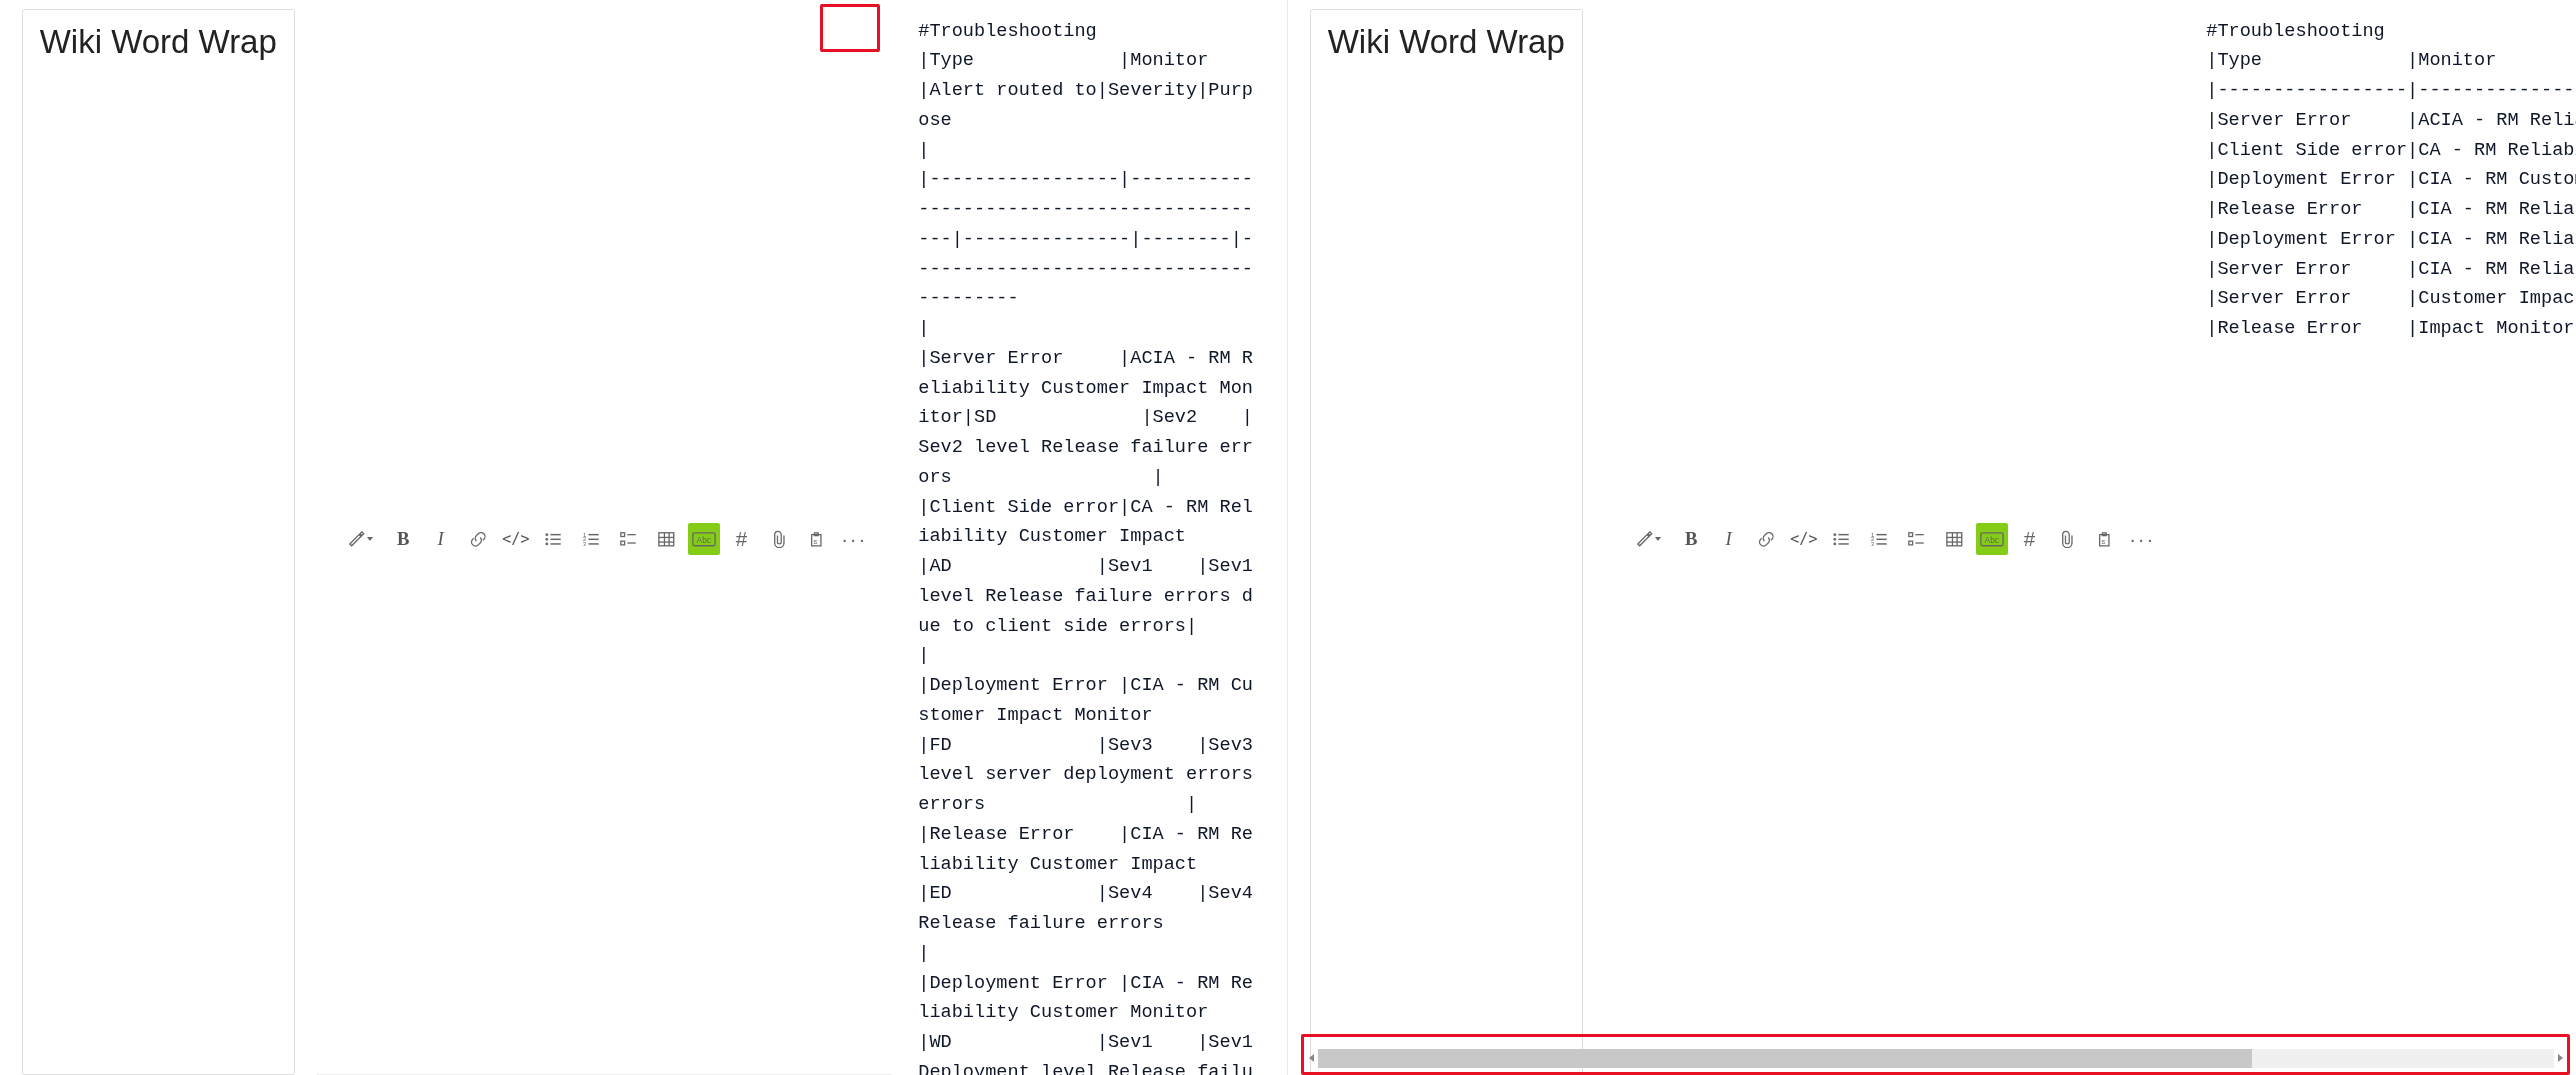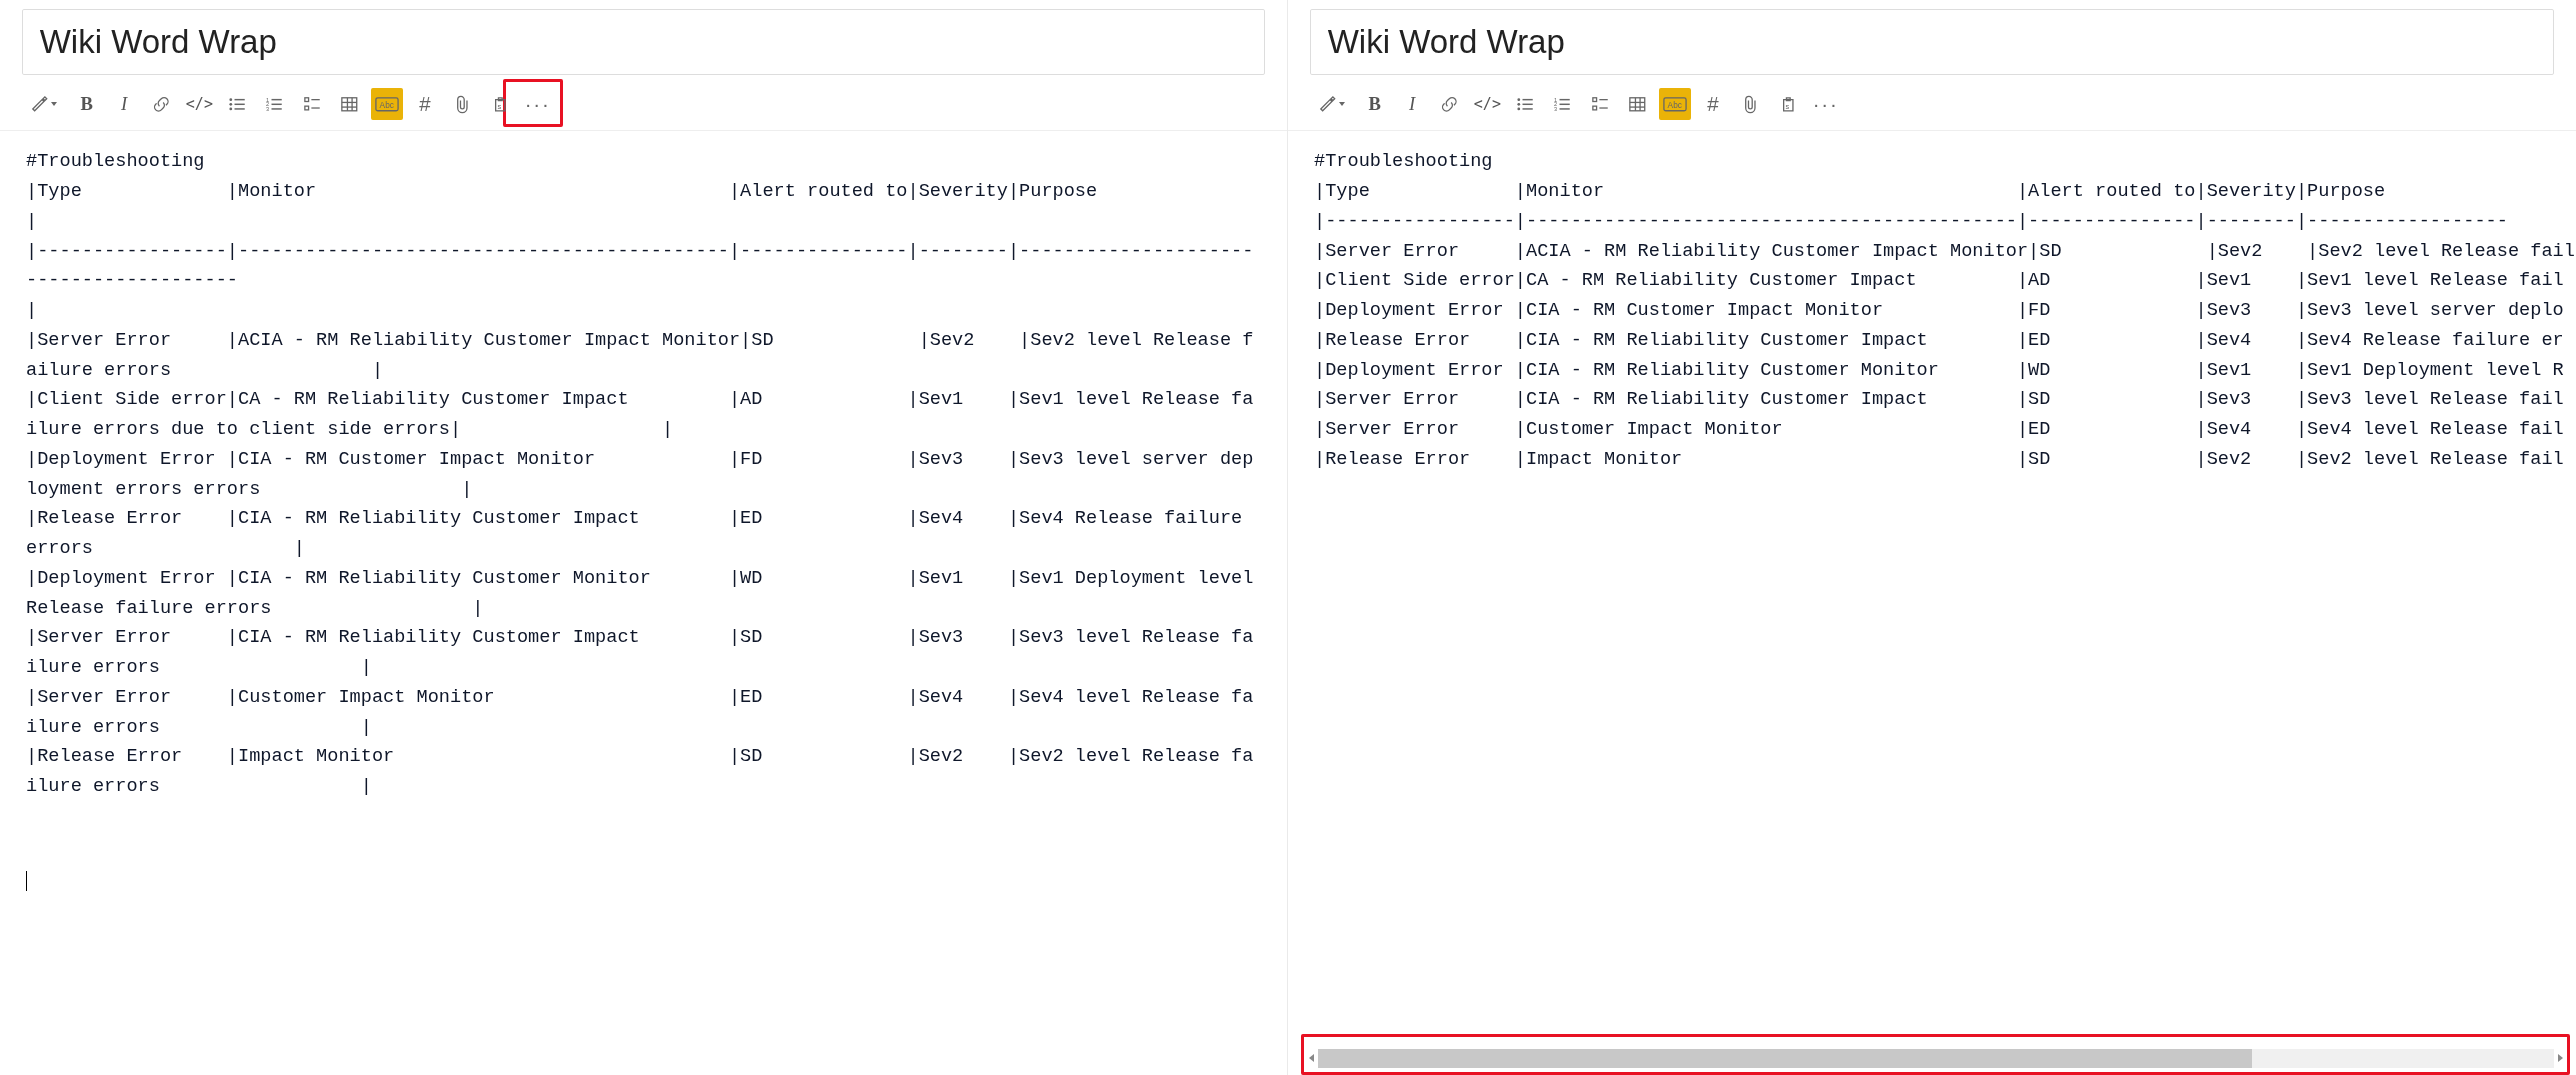--- a/index.html
+++ b/index.html
@@ -1,18 +1,18 @@
 <!DOCTYPE html>
 <html style="font-size:15px"><head>
 <meta charset="utf-8">
 <style>
   * { box-sizing: border-box; margin: 0; padding: 0; }
   html, body { width: 100%; height: 100%; font-family: "Segoe UI", Arial, sans-serif; background: #fff; }
   .split { display: flex; width: 2576px; height: 1075px; }
-  .pane { position: relative; display: flex; flex-direction: column; justify-content: space-between; }
+  .pane { position: relative; display: flex; flex-direction: row; justify-content: space-between; }
   .left { width: 1288px; border-right: 0.9px solid #eaeaea; }
   .right { width: 1288px; }
 
   .title-box {
     margin: 9.3px 22px 0 22px;
     border: 0.9px solid #ddd;
     border-radius: 1.9px;
     padding: 13px 16.7px;
     font-size: 33px;
     font-weight: 400;
@@ -28,21 +28,21 @@
     border-bottom: 0.9px solid #eee;
   }
   .tb-btn {
     width: 32px; height: 32px;
     display: flex; align-items: center; justify-content: center;
     border-radius: 1.9px;
     color: #555;
     cursor: pointer;
     position: relative;
   }
-  .tb-btn.active { background: #eab308; }
+  .tb-btn.active { background: #84cc16; }
   .tb-bold { font-weight: 700; font-size: 18.6px; font-family: Georgia, serif; }
   .tb-italic { font-style: italic; font-size: 18.6px; font-family: Georgia, serif; }
   .tb-code { font-family: Consolas, monospace; font-size: 15px; }
   .chev-down {
     width: 0; height: 0;
     border-left: 3.7px solid transparent;
     border-right: 3.7px solid transparent;
     border-top: 4.7px solid #666;
     margin-left: 1.9px;
   }

